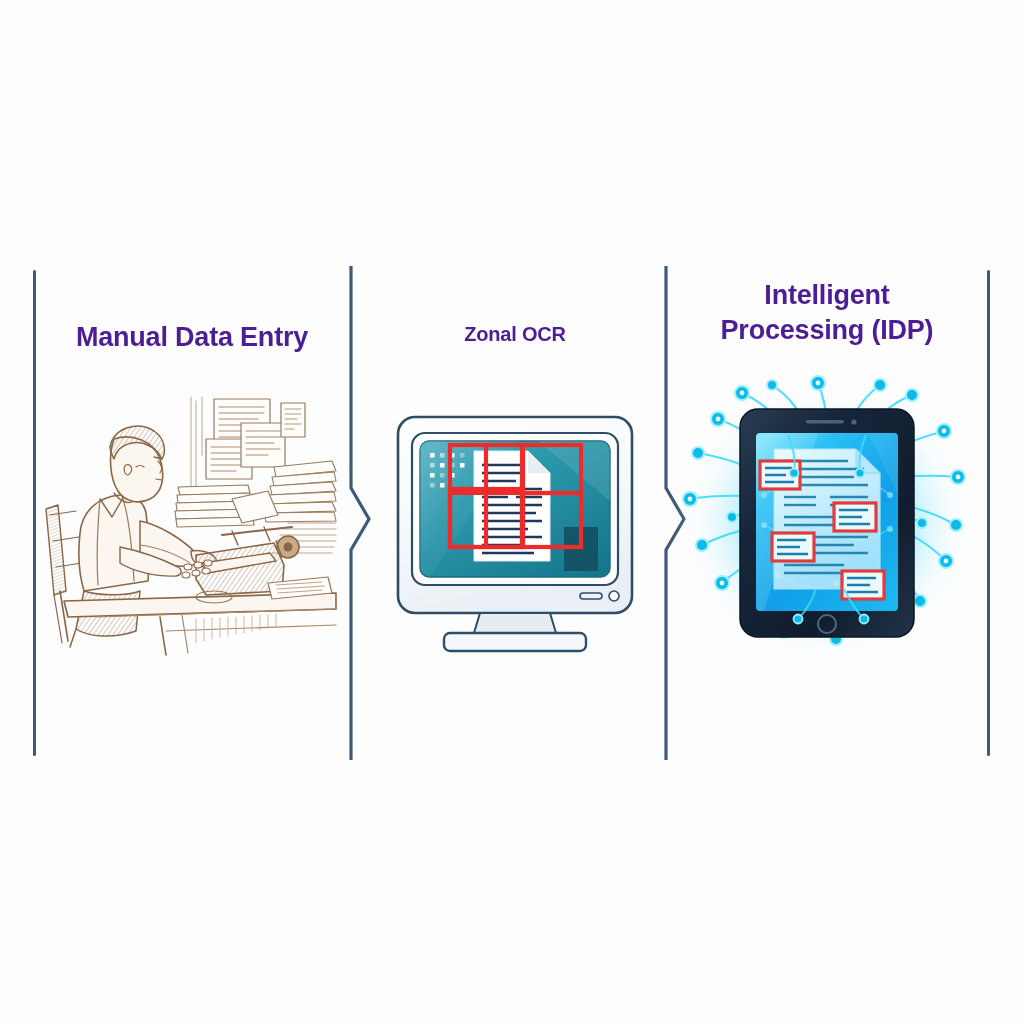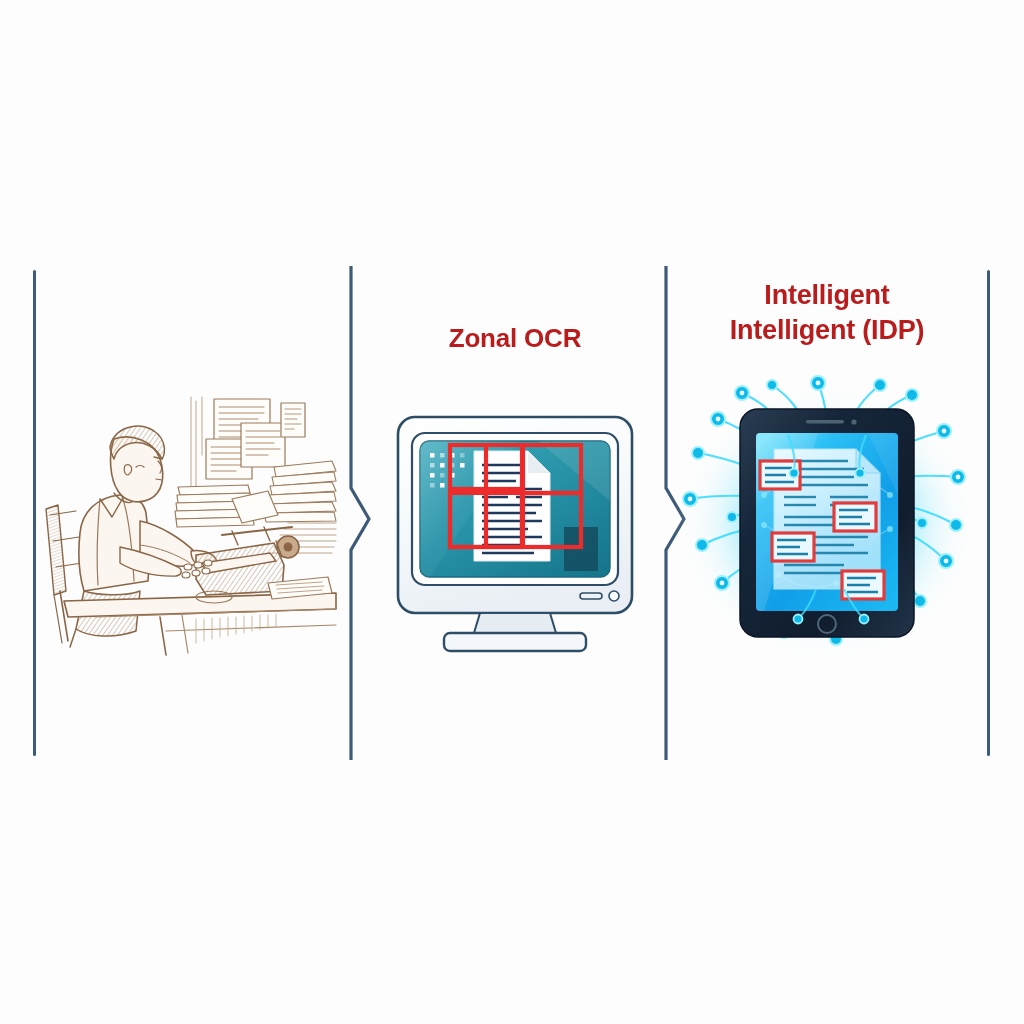--- a/index.html
+++ b/index.html
@@ -29,27 +29,27 @@
 
   
   .col{position:absolute;top:270px;height:490px;}
   .col.c1{left:36px;width:312px;}
   .col.c2{left:368px;width:294px;}
   .col.c3{left:668px;width:318px;}
 
   .stage-title{
     position:absolute;left:0;right:0;
     text-align:center;
-    color:#b91c1c;
+    color:#4c1d95;
     font-weight:bold;
     letter-spacing:-0.2px;
     line-height:1.28;
   }
   .c1 .stage-title{top:50px;font-size:27px;}
-  .c2 .stage-title{top:52px;font-size:26px;}
+  .c2 .stage-title{top:52px;font-size:20px;}
   .c3 .stage-title{top:8px;font-size:27px;}
 
   .art{position:absolute;left:0;right:0;}
   .c1 .art{top:125px;height:260px;}
   .c2 .art{top:135px;height:250px;}
   .c3 .art{top:105px;height:290px;}
 
   svg{display:block;overflow:visible;}
 </style>
 </head>
@@ -67,20 +67,21 @@
   </div>
 
   <div class="divider-arrow" style="left:647px;">
     <svg width="40" height="494" viewBox="0 0 40 494">
       <path d="M19 0 L19 222 L37 253 L19 284 L19 494" fill="none" stroke="#3d5a78" stroke-width="3.2" stroke-linejoin="miter" stroke-linecap="butt"></path>
     </svg>
   </div>
 
   <div class="col c1">
 
+    <div class="stage-title">Manual Data Entry</div>
 
     <div class="art">
       <svg width="312" height="260" viewBox="0 0 312 260">
         <defs>
           <linearGradient id="sepiaFade" x1="0" y1="0" x2="0" y2="1">
             <stop offset="0%" stop-color="#8a6647" stop-opacity="0.95"></stop>
             <stop offset="100%" stop-color="#8a6647" stop-opacity="0.75"></stop>
           </linearGradient>
           <pattern id="hatch" width="4" height="4" patternUnits="userSpaceOnUse" patternTransform="rotate(35)">
             <line x1="0" y1="0" x2="0" y2="4" stroke="#a88869" stroke-width="0.9"></line>
@@ -365,21 +366,21 @@
           <rect x="76" y="228" width="142" height="18" rx="6" fill="#f5f8fb" stroke="#2e4d66" stroke-width="2.4"></rect>
         </g>
       </svg>
     </div>
   </div>
 
   <div class="col c3">
 
     <div class="stage-title">
       <div>Intelligent</div>
-      <div>Intelligent (IDP)</div>
+      <div>Processing (IDP)</div>
     </div>
 
     <div class="art">
       <svg width="318" height="290" viewBox="0 0 318 290">
         <defs>
           <radialGradient id="aura" cx="0.5" cy="0.5" r="0.5">
             <stop offset="0%" stop-color="#2fd8ff" stop-opacity="0.95"></stop>
             <stop offset="38%" stop-color="#35d3ff" stop-opacity="0.70"></stop>
             <stop offset="62%" stop-color="#7fe6fb" stop-opacity="0.35"></stop>
             <stop offset="82%" stop-color="#cdf3fd" stop-opacity="0.12"></stop>

